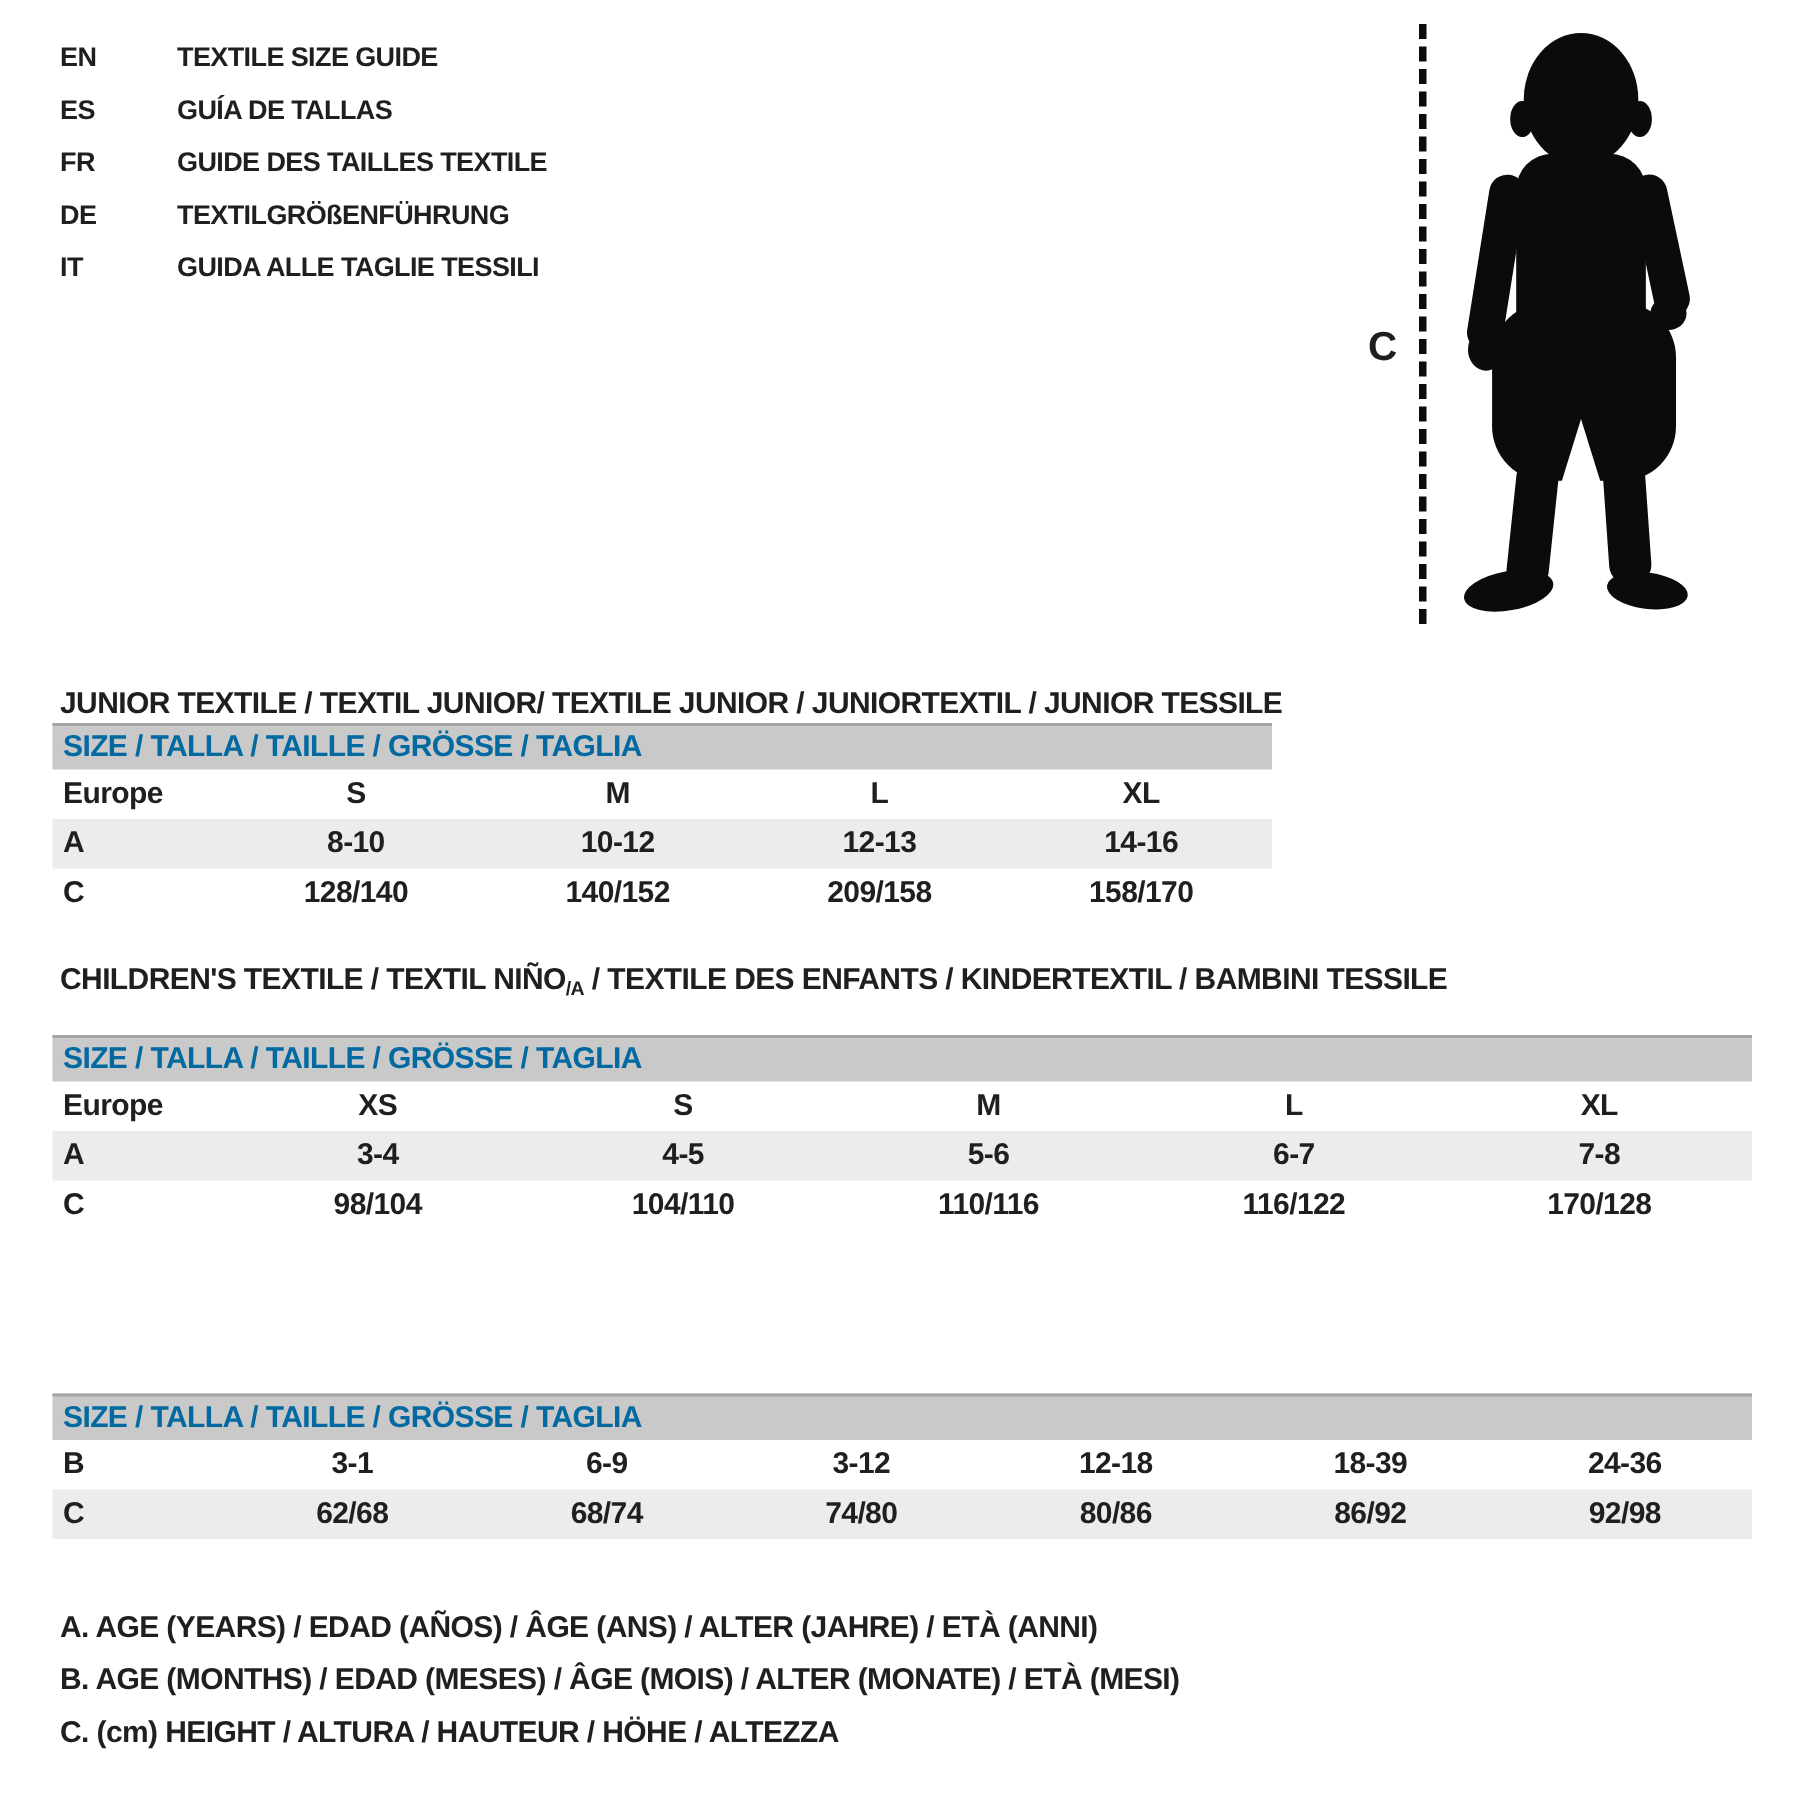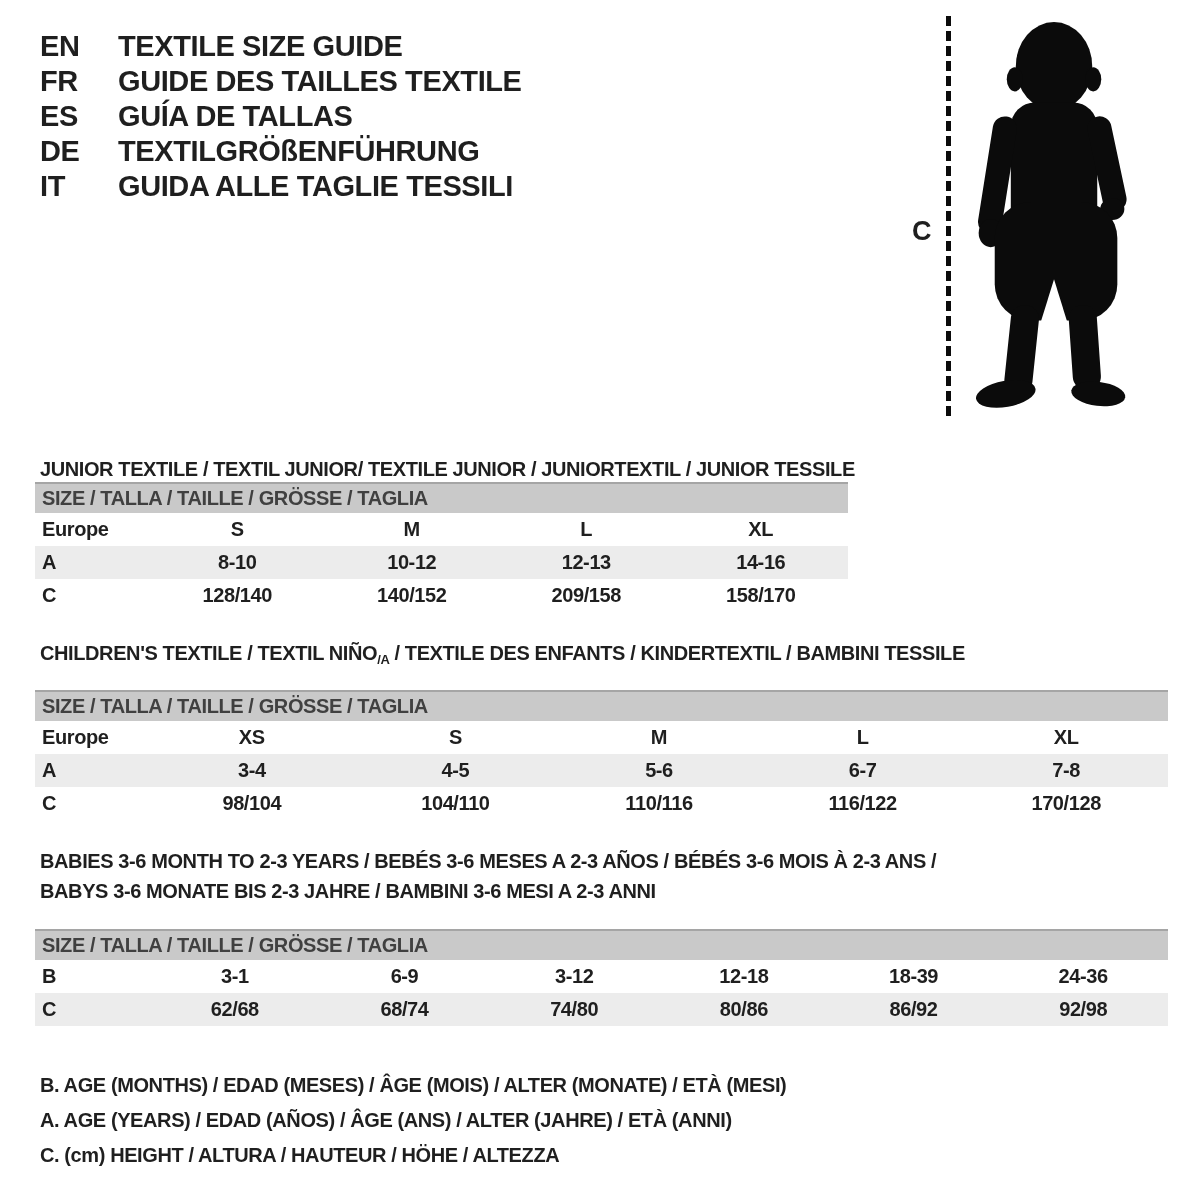--- a/index.html
+++ b/index.html
@@ -3,21 +3,21 @@
 <meta charset="utf-8">
 <style>
   html,body{margin:0;padding:0;background:#ffffff;}
   .page{
     position:relative;width:1200px;height:1200px;background:#ffffff;overflow:hidden;
     font-family:"Liberation Sans", sans-serif;color:#1f1f1f;font-weight:bold;
     letter-spacing:-0.4px;
   }
   
   .lang-list{position:absolute;left:40px;top:28px;}
-  .lang-row{display:flex;height:35px;align-items:flex-end;font-size:29px;}
+  .lang-row{display:flex;height:35px;align-items:flex-start;font-size:18px;}
   .lang-code{width:78px;}
   .lang-title{white-space:nowrap;}
   
   .measure-line{
     position:absolute;left:946px;top:16px;height:400px;width:0;
     border-left:5px dashed #0b0b0b;
   }
   .measure-label{position:absolute;left:912px;top:216px;font-size:27px;}
   .silhouette{position:absolute;left:963px;top:16px;width:174px;height:402px;}
   
@@ -26,47 +26,47 @@
   .children-heading{left:40px;top:642px;}
   .babies-heading{left:40px;top:846px;line-height:30px;}
   .subscript{font-size:13px;vertical-align:-4px;}
   
   .size-table{position:absolute;left:35px;}
   .junior-table{top:482px;width:813px;}
   .children-table{top:690px;width:1133px;}
   .babies-table{top:929px;width:1133px;}
   .band{
     box-sizing:border-box;height:31px;background:#c9c9c9;border-top:2px solid #a5a5a5;
-    font-size:20px;line-height:28px;padding-left:7px;color:#404040;white-space:nowrap;
+    font-size:20px;line-height:28px;padding-left:7px;color:#0369a1;white-space:nowrap;
   }
   .trow{display:flex;height:33px;align-items:center;font-size:20px;}
   .trow.alt{background:#ececec;}
   .tlabel{width:115px;box-sizing:border-box;padding-left:7px;}
   .tcell{flex:1;text-align:center;}
   
   .footnotes{position:absolute;left:40px;top:1068px;}
   .footnote{height:35px;line-height:35px;font-size:20px;white-space:nowrap;}
 </style>
 </head>
 <body>
 
 <div class="page">
 
   <div class="lang-list">
     <div class="lang-row">
       <span class="lang-code">EN</span>
       <span class="lang-title">TEXTILE SIZE GUIDE</span>
     </div>
     <div class="lang-row">
+      <span class="lang-code">ES</span>
+      <span class="lang-title">GUÍA DE TALLAS</span>
+    </div>
+    <div class="lang-row">
       <span class="lang-code">FR</span>
       <span class="lang-title">GUIDE DES TAILLES TEXTILE</span>
-    </div>
-    <div class="lang-row">
-      <span class="lang-code">ES</span>
-      <span class="lang-title">GUÍA DE TALLAS</span>
     </div>
     <div class="lang-row">
       <span class="lang-code">DE</span>
       <span class="lang-title">TEXTILGRÖßENFÜHRUNG</span>
     </div>
     <div class="lang-row">
       <span class="lang-code">IT</span>
       <span class="lang-title">GUIDA ALLE TAGLIE TESSILI</span>
     </div>
   </div>
@@ -151,24 +151,20 @@
     <div class="trow">
       <span class="tlabel">C</span>
       <span class="tcell">98/104</span>
       <span class="tcell">104/110</span>
       <span class="tcell">110/116</span>
       <span class="tcell">116/122</span>
       <span class="tcell">170/128</span>
     </div>
   </div>
 
-  <div class="section-heading babies-heading">
-    <div>BABIES 3-6 MONTH TO 2-3 YEARS / BEBÉS 3-6 MESES A 2-3 AÑOS / BÉBÉS 3-6 MOIS À 2-3 ANS /</div>
-    <div>BABYS 3-6 MONATE BIS 2-3 JAHRE / BAMBINI 3-6 MESI A 2-3 ANNI</div>
-  </div>
   <div class="size-table babies-table">
     <div class="band">SIZE / TALLA / TAILLE / GRÖSSE / TAGLIA</div>
     <div class="trow">
       <span class="tlabel">B</span>
       <span class="tcell">3-1</span>
       <span class="tcell">6-9</span>
       <span class="tcell">3-12</span>
       <span class="tcell">12-18</span>
       <span class="tcell">18-39</span>
       <span class="tcell">24-36</span>
@@ -178,18 +174,18 @@
       <span class="tcell">62/68</span>
       <span class="tcell">68/74</span>
       <span class="tcell">74/80</span>
       <span class="tcell">80/86</span>
       <span class="tcell">86/92</span>
       <span class="tcell">92/98</span>
     </div>
   </div>
 
   <div class="footnotes">
+    <div class="footnote">A. AGE (YEARS) / EDAD (AÑOS) / ÂGE (ANS) / ALTER (JAHRE) / ETÀ (ANNI)</div>
     <div class="footnote">B. AGE (MONTHS) / EDAD (MESES) / ÂGE (MOIS) / ALTER (MONATE) / ETÀ (MESI)</div>
-    <div class="footnote">A. AGE (YEARS) / EDAD (AÑOS) / ÂGE (ANS) / ALTER (JAHRE) / ETÀ (ANNI)</div>
     <div class="footnote">C. (cm) HEIGHT / ALTURA / HAUTEUR / HÖHE / ALTEZZA</div>
   </div>
 
 </div>
 
 </body></html>

